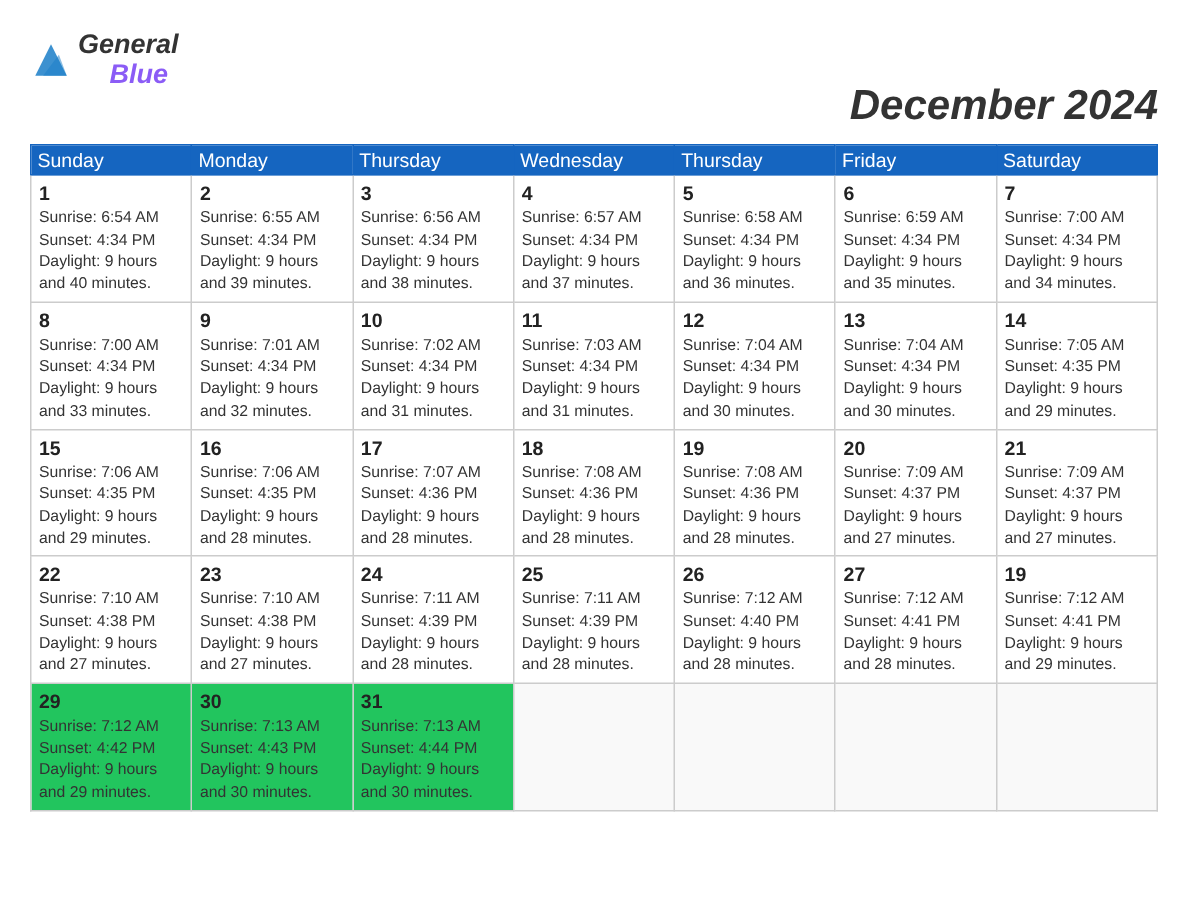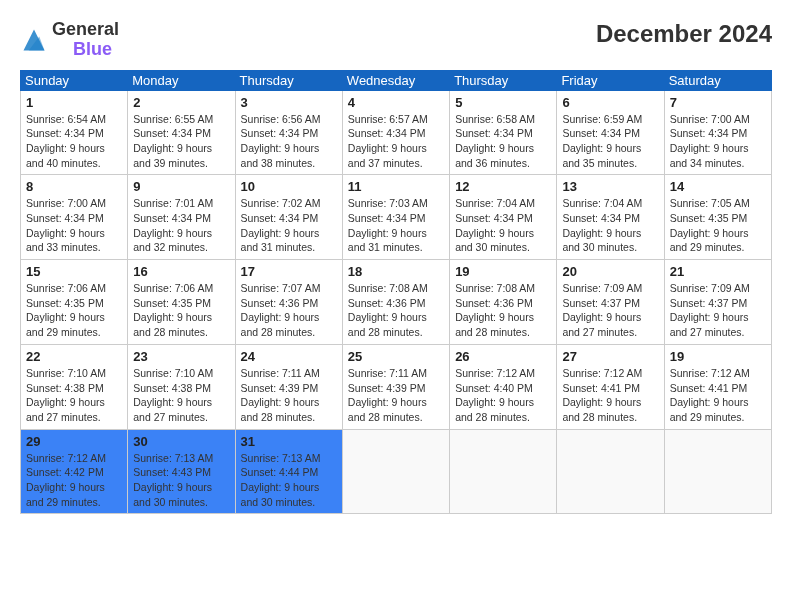--- a/index.html
+++ b/index.html
@@ -8,42 +8,44 @@
       background: #fff;
       width: 792px;
       min-height: 612px;
       padding: 20px;
     }
     .header {
       display: flex;
       justify-content: space-between;
       align-items: flex-start;
       margin-bottom: 10px;
+      font-style: italic;
     }
     .logo {
       display: flex;
       align-items: center;
       gap: 4px;
     }
     .logo-text {
       font-size: 18px;
       font-weight: bold;
       line-height: 1.1;
     }
     .logo-text .general { color: #333; }
     .logo-text .blue { color: #8b5cf6; margin-left: 21px; }
     .logo-icon {
       width: 28px;
       height: 28px;
     }
     .title-block { text-align: right; }
     .month-title {
-      font-size: 24px;
+      font-size: 28px;
       font-weight: bold;
       color: #333;
+      margin-top: 34px;
     }
     .subtitle {
       font-size: 14px;
       color: #555;
     }
     .calendar {
       width: 100%;
       border-collapse: collapse;
       font-size: 11px;
     }
@@ -58,21 +60,21 @@
     }
     .calendar td {
       border: 1px solid #ccc;
       vertical-align: top;
       padding: 4px 5px;
       width: calc(100% / 7);
       min-height: 80px;
       background: #fff;
     }
     .calendar tr:last-child td {
-      background: #3b82f6;
+      background: #22c55e;
     }
     .day-num {
       font-size: 13px;
       font-weight: bold;
       display: block;
       margin-bottom: 2px;
       color: #222;
     }
     .day-info {
       color: #333;

